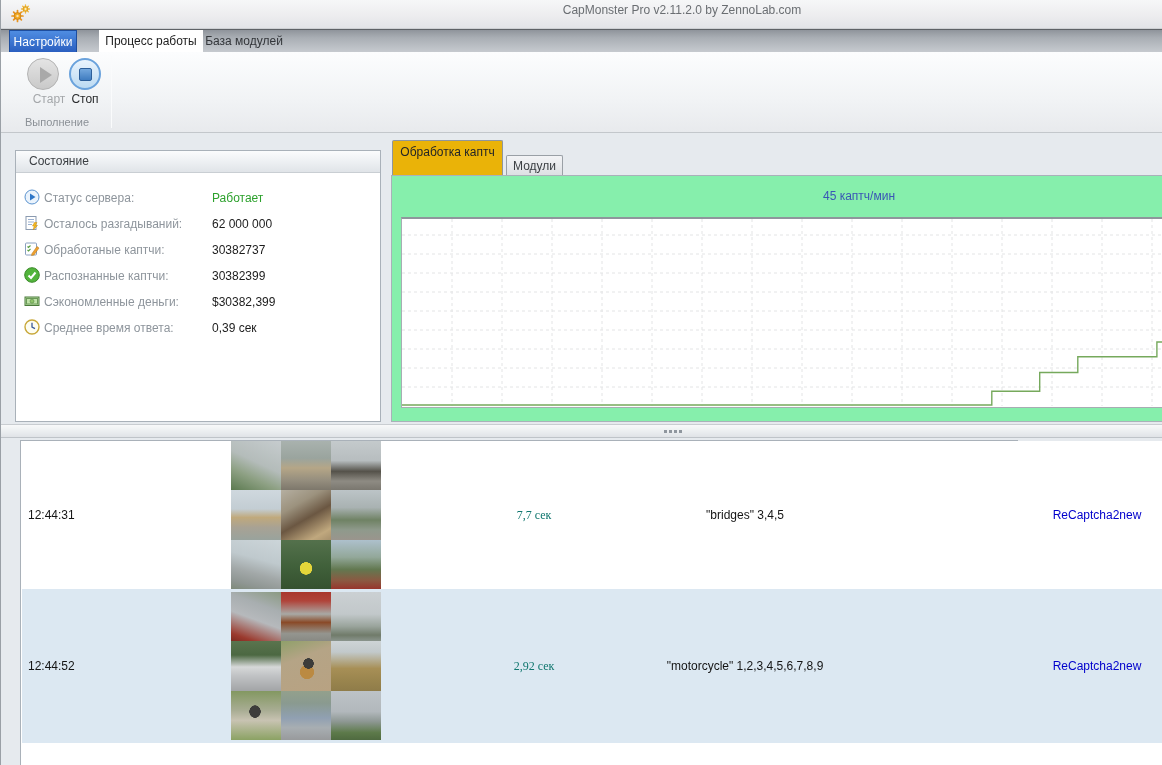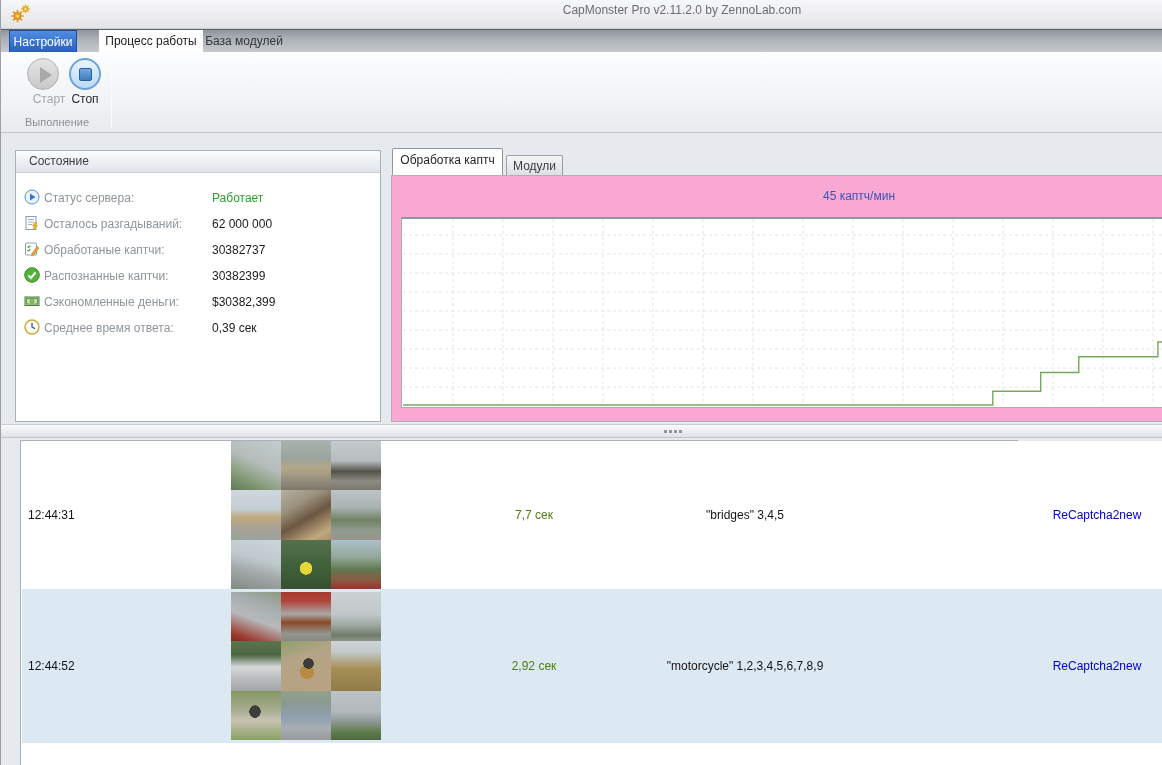--- a/index.html
+++ b/index.html
@@ -57,27 +57,27 @@
     background:linear-gradient(180deg,#fbfcfd 0%,#eceff2 55%,#e0e4e8 100%);
     border-bottom:1px solid #c9ced3; }
   .status-row { position:absolute; left:8px; height:18px; width:350px; }
   .status-row .s-icon { position:absolute; left:0; top:0; width:16px; height:16px; }
   .status-row .s-label { position:absolute; left:20px; top:2px; color:#8e959c; }
   .status-row .s-value { position:absolute; left:188px; top:2px; color:#1c1c1c; }
   .val-ok { color:var(--status-ok,#2da12d) !important; }
 
   
   .rtab { position:absolute; text-align:center; cursor:default; }
-  .rtab-active { left:391px; top:148px; width:111px; height:40px; line-height:23px;
-    background:#ffffff; border:1px solid #8f969c; border-bottom:none; border-radius:2px 2px 0 0; color:#232527; }
+  .rtab-active { left:391px; top:140px; width:111px; height:40px; line-height:23px;
+    background:#eab308; border:1px solid #8f969c; border-bottom:none; border-radius:2px 2px 0 0; color:#232527; }
   .rtab-plain { left:505px; top:155px; width:57px; height:21px; line-height:20px;
     background:linear-gradient(180deg,#f3f4f6 0%,#dcdfe2 100%); border:1px solid #9aa0a6;
     border-bottom:none; border-radius:2px 2px 0 0; color:#3a3e42; }
   .right-panel { position:absolute; left:390px; top:175px; width:772px; height:247px;
-    background:#f9a8d4; border:1px solid #a9b1b9; border-right:none;text-align:right; }
+    background:#86efac; border:1px solid #a9b1b9; border-right:none; }
   .chart-title { position:absolute; left:467px; top:13px; transform:translateX(-50%);
     color:var(--chart-title,#3a56b5); white-space:nowrap; }
   .chart-box { position:absolute; left:9px; top:41px; width:763px; height:191px;
     border:1px solid #a7adb3; border-top:2px solid #8f969c; border-right:none; background:#fff; }
 
   
   .splitter { position:absolute; left:0; top:424px; width:1162px; height:14px;
     background:linear-gradient(180deg,#f8f9fa 0%,#eceff1 50%,#e0e3e7 100%);
     border-top:1px solid #c9cdd1; border-bottom:1px solid #bfc4c9; }
   .splitter-dots { position:absolute; left:672px; top:5px; transform:translateX(-50%);
@@ -89,21 +89,21 @@
     background:#fff; border-left:1px solid #a9b1b9; border-top:1px solid #a9b1b9; }
   .t-row { position:absolute; left:1px; width:1142px; }
   .row-0 { top:0; height:148px; background:#fff; }
   .row-1 { top:148px; height:154px; background:var(--row-alt,#dce8f2); }
   .row-2 { top:302px; height:23px; background:#fff; }
   .cell-time { position:absolute; left:6px; top:50%; transform:translateY(-50%); color:#141414; }
   .captcha-grid { position:absolute; left:209px; top:50%; transform:translateY(-50%);
     width:150px; height:148px; display:grid; grid-template-columns:repeat(3,1fr);
     grid-template-rows:repeat(3,1fr); }
   .captcha-cell { border:0; }
-  .cell-solve { position:absolute; left:512px; top:50%; transform:translate(-50%,-50%); color:#4d7c0f; white-space:nowrap; }
+  .cell-solve { position:absolute; left:512px; top:50%; transform:translate(-50%,-50%); color:#0f766e; white-space:nowrap;font-family:Liberation Serif, serif; }
   .cell-answer { position:absolute; left:723px; top:50%; transform:translate(-50%,-50%); color:#141414; white-space:nowrap; }
   .cell-type { position:absolute; left:1075px; top:50%; transform:translate(-50%,-50%);
     color:var(--link,#0000cc); white-space:nowrap;text-align:right; }
 </style>
 </head>
 <body>
 
 <div class="window">
 
   <div class="titlebar">

